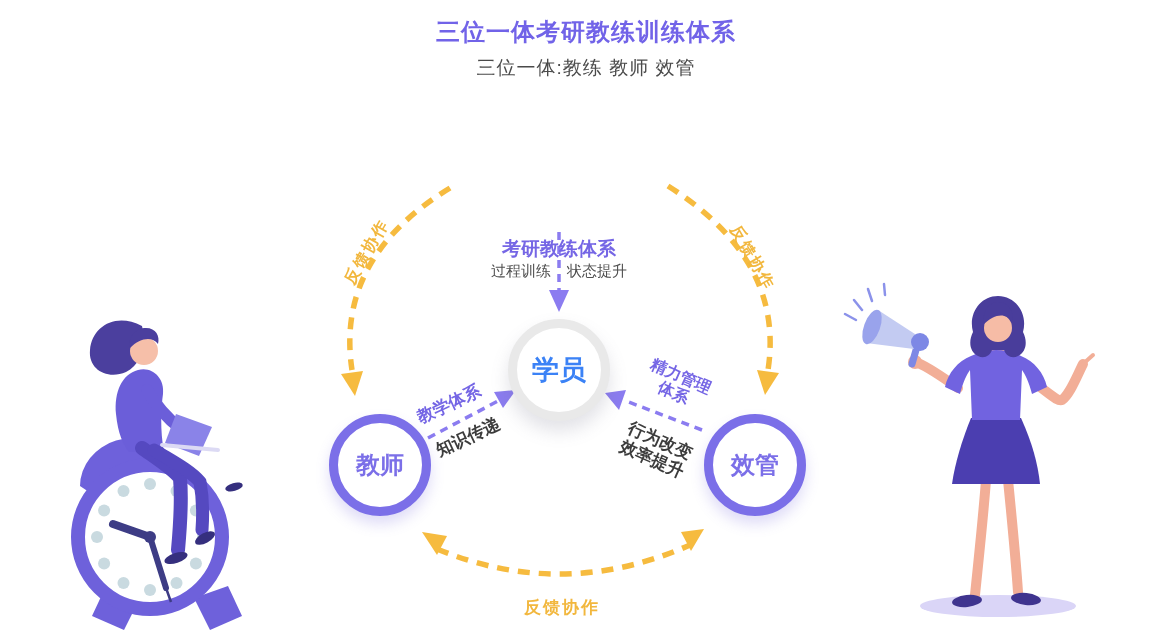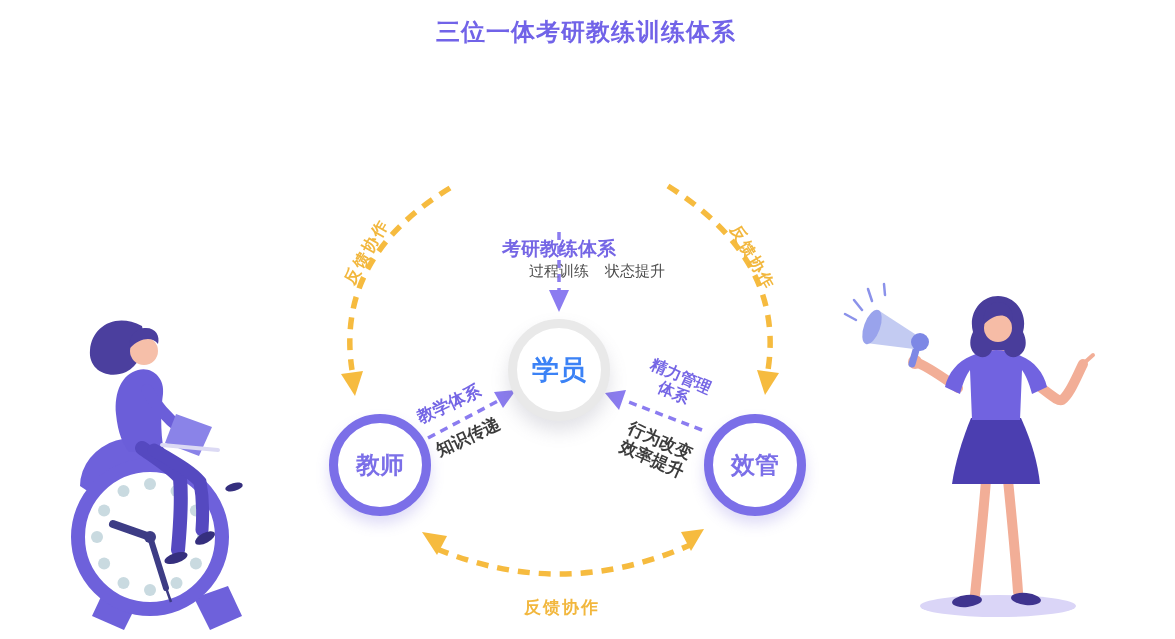--- a/index.html
+++ b/index.html
@@ -39,20 +39,21 @@
   .lbl-yellow{color:#f2b73d;letter-spacing:2px;}
   .lbl-desc{color:#4f4f4f;font-weight:normal;display:flex;gap:16px;}
   .two-line{line-height:1.15;}
 </style>
 </head>
 <body>
 
 <div id="canvas">
 
   <div class="page-title">三位一体考研教练训练体系</div>
+  <div class="page-subtitle">三位一体:教练 教师 效管</div>
 
   <svg id="connector-layer" width="1175" height="639" viewBox="0 0 1175 639">
 
     <g stroke="#f6bb3f" stroke-width="5.5" fill="none" stroke-dasharray="12 9">
       <path d="M450,188 Q335,258 352,370"></path>
       <path d="M668,186 Q785,260 768,370"></path>
       <path d="M437,549 Q563,601 690,545"></path>
     </g>
     <g fill="#f6bb3f">
       <polygon points="355,396 363,371 341,374"></polygon>
@@ -77,21 +78,21 @@
     <span>学员</span>
   </div>
   <div class="node node-manager">
     <span>效管</span>
   </div>
   <div class="node node-teacher">
     <span>教师</span>
   </div>
 
   <div class="rlabel lbl-purple" style="left:559px;top:249px;font-size:19px;">考研教练体系</div>
-  <div class="rlabel lbl-desc" style="left:559px;top:271px;font-size:15px;margin-left:38px;">
+  <div class="rlabel lbl-desc" style="left:559px;top:271px;font-size:15px;">
     <span>过程训练</span>
     <span>状态提升</span>
   </div>
 
   <div class="rlabel lbl-purple" style="left:449px;top:404px;font-size:17px;--r:-25deg;">教学体系</div>
   <div class="rlabel lbl-dark" style="left:468px;top:437px;font-size:17px;--r:-25deg;">知识传递</div>
 
   <div class="rlabel lbl-purple two-line" style="left:677px;top:385px;font-size:16px;--r:24deg;">
     <div>精力管理</div>
     <div>体系</div>

